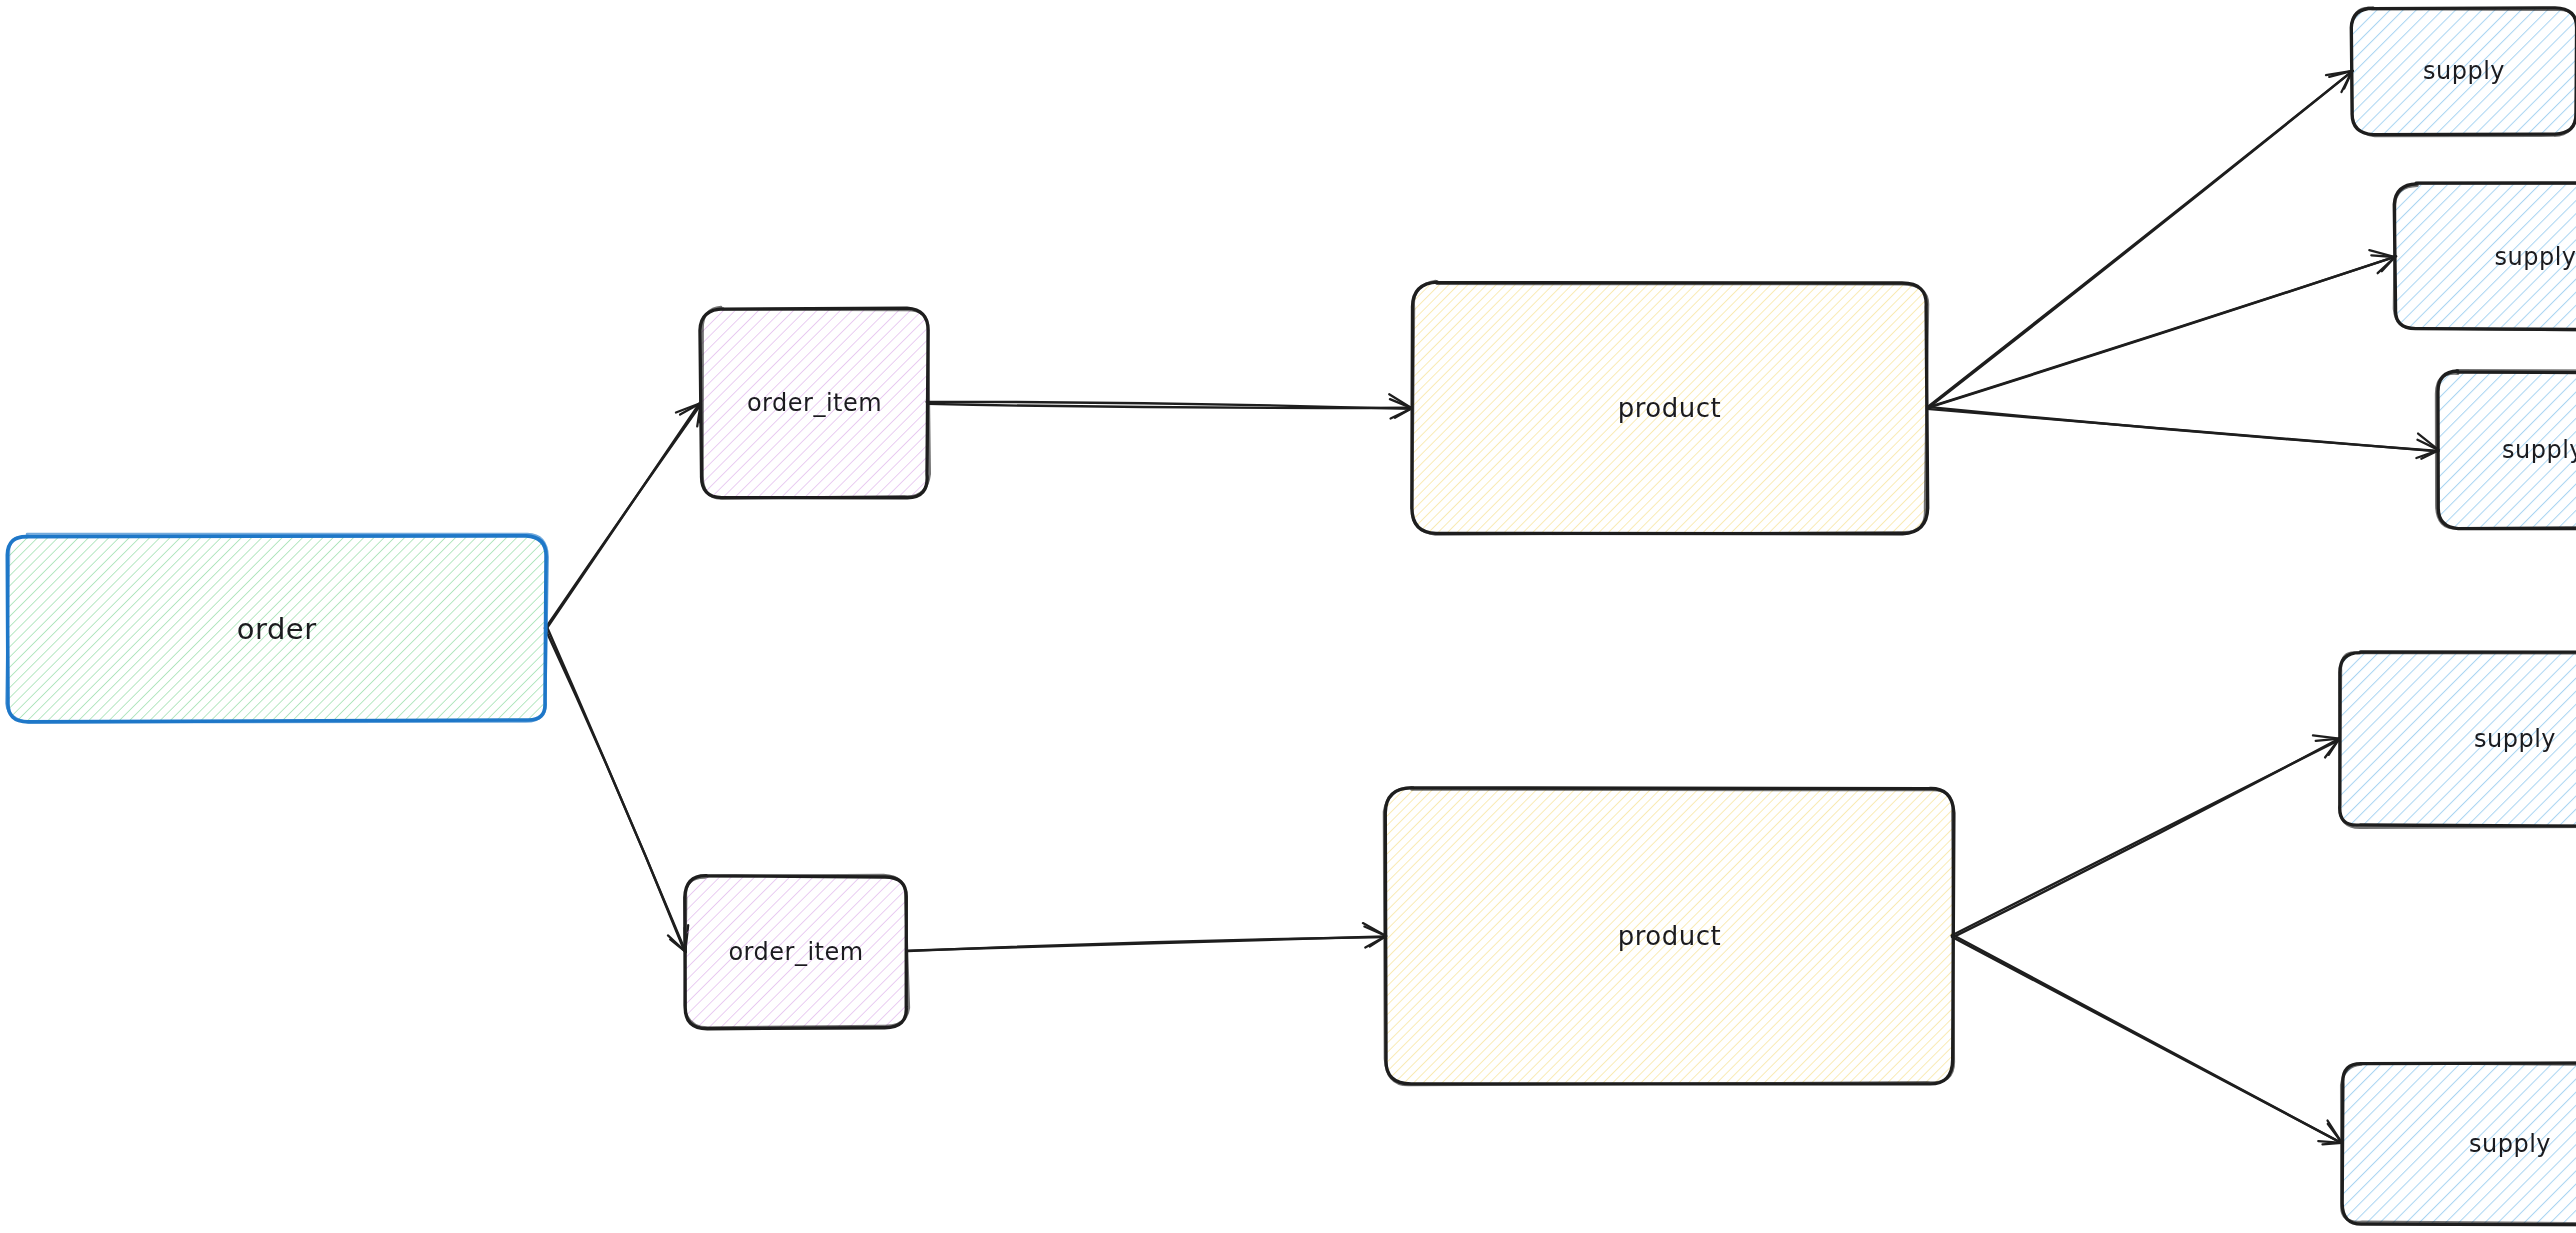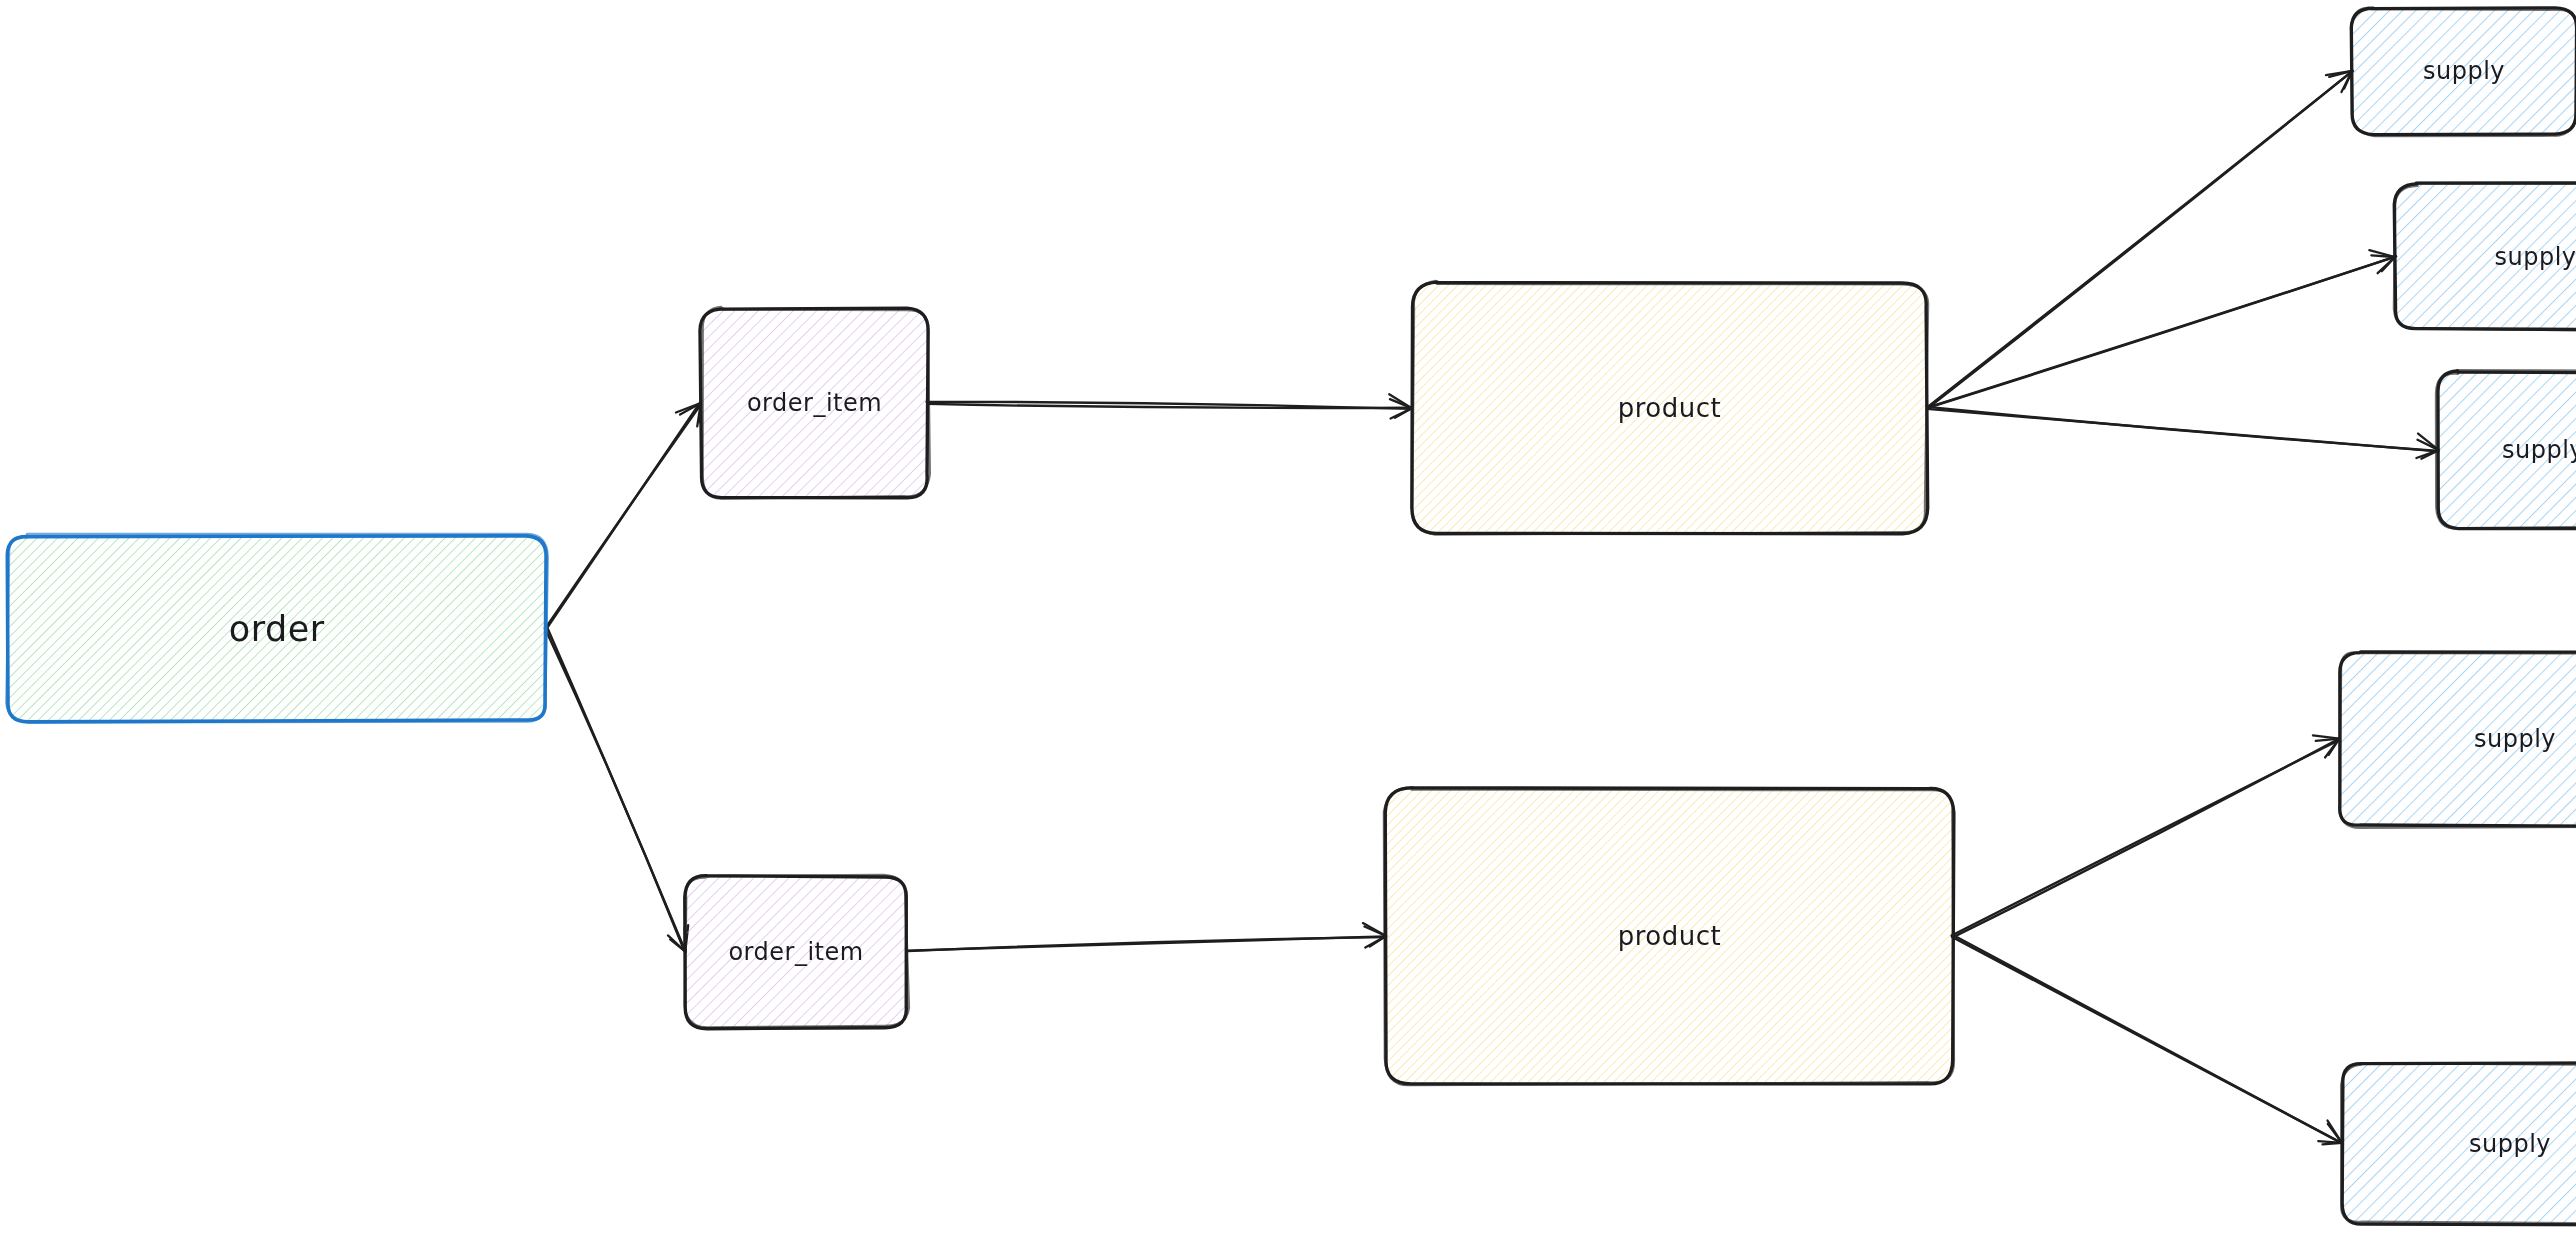--- a/index.html
+++ b/index.html
@@ -121,21 +121,21 @@
     </g>
 </svg>
 
 <div id="nodes">
     <div class="node" style="left: 7.7px; top: 536px; width: 538px; height: 185px;">
       <svg class="frame" viewBox="0 0 1045 360" preserveAspectRatio="none">
         <path d="M 37.23108905215333 -1.3718669413923599 L 1005.9961837234423 -0.6154655810051902 Q 1045.133476556108 -1.3239934443607897 1044.7773831790673 38.65099752049474 L 1044.2178410295014 321.672484845469 Q 1046.4040298475436 360.7072391520288 1007.9904518139039 359.80106163085486 L 39.16436767702194 361.0098438274627 Q 1.3845176710209426 360.46127128692405 -0.8063735958684113 323.4373265220492 L 0.6147294054342105 37.35977029840451 Q 0.5457901964177332 1.2672715199958866 37.44779825254707 0.8830246936450827 Z" fill="url(#hatch-green)" stroke="none"></path>
         <path d="M 39.2323589340003 1.3203105941975073 L 1006.1257915502068 -0.2330341330883252 Q 1045.6237163555918 1.6032695787042703 1045.0933208475324 38.85265922679224 L 1043.0892925262867 323.976072417561 Q 1044.959428788144 360.2017841349364 1006.9700794229144 358.03457832338034 L 38.97902117808304 361.66170311144634 Q -1.7366428374017788 361.67177403144154 0.004092694262086027 323.4815268532753 L -1.322876453084348 36.42196810265163 Q -0.037008999864109215 -0.5609359734509773 39.088470460422556 1.221427918980563 Z" fill="none" stroke="#1f78c8" stroke-width="7" stroke-linecap="round" stroke-linejoin="round" opacity="1"></path>
         <path d="M 37.11872482468315 -3.8616771695025625 L 1008.8575136989157 -3.717006325357131 Q 1046.8046752541813 -2.976335763221763 1048.2631693220526 40.912176254863 L 1043.5595260872783 320.7146521821686 Q 1049.2437578480428 359.9106599113022 1005.8659244791446 361.0251628186205 L 42.115784291464735 362.33556568940895 Q 0.44920885793362275 358.37562096252833 -2.986035703907737 325.84558526070117 L 1.8425960570306499 35.05102920604452 Q 0.01340702386265935 -4.096704125216559 37.36195102513859 2.1993405850135446 Z" fill="none" stroke="#1f78c8" stroke-width="5.04" stroke-linecap="round" stroke-linejoin="round" opacity="0.62"></path>
       </svg>
-      <span class="label" style="font-size: 35px; color: rgb(27, 27, 31);">order</span>
+      <span class="label" style="font-size: 29px; color: rgb(27, 27, 31);">order</span>
     </div>
     <div class="node" style="left: 701px; top: 309px; width: 227px; height: 188px;">
       <svg class="frame" viewBox="0 0 440 365" preserveAspectRatio="none">
         <path d="M 41.68905472810802 -0.5044677252902033 L 399.0202372085863 0.896180392427454 Q 439.0824835303158 -0.13440003927536315 441.0293220293379 43.08900153757492 L 440.21198785384746 322.5957678561545 Q 439.18437993558325 365.43660256356776 396.90794897098465 365.95400390143226 L 40.758979439856006 365.3896038243033 Q -0.3419888014169358 365.422090292872 -0.03694081238328517 322.6205632691833 L 0.4550120839639623 43.308858634349356 Q 0.11104273871101566 -0.8136827942513315 40.59680065517165 0.15817648249593408 Z" fill="url(#hatch-purple)" stroke="none"></path>
         <path d="M 43.310237886062936 0.14603042702471392 L 399.3528862015125 -1.6037406919541493 Q 441.1981469407669 1.2429976478419258 440.2262682925101 43.10101080085198 L 438.0563426018024 321.0029388517155 Q 441.6693644857357 366.5854072587497 399.7215232866451 366.5230140702441 L 41.05347824145736 366.1826667800465 Q -0.09906387240582326 366.59463882613676 1.0637016310653191 323.43764114493393 L -1.9787330627342374 41.47632227906786 Q -1.2740783688025914 0.3286057721490998 43.96496343797304 -0.3665695182823434 Z" fill="none" stroke="#1e1e1e" stroke-width="6.5" stroke-linecap="round" stroke-linejoin="round" opacity="1"></path>
         <path d="M 40.61352539207485 0.7493190789824906 L 396.32915115488186 1.8677616149036966 Q 442.7999343906063 0.28274345620663066 439.89037704672216 41.59997749519533 L 443.498184207826 320.0443172462025 Q 438.00738933799204 367.83623540743076 393.7388828993956 363.63014566671575 L 38.183108210881755 367.8417202566479 Q 2.4636690649034776 367.17755246473365 3.189573529963183 321.411490680143 L 3.217159513252396 38.505276918879375 Q 2.4134927126176153 -0.4826034288772398 38.88034737174415 -4.093903630782806 Z" fill="none" stroke="#1e1e1e" stroke-width="4.68" stroke-linecap="round" stroke-linejoin="round" opacity="0.62"></path>
       </svg>
       <span class="label" style="font-size: 24px; color: rgb(27, 27, 31);">order_item</span>
     </div>
     <div class="node" style="left: 685px; top: 876px; width: 222px; height: 152px;">

